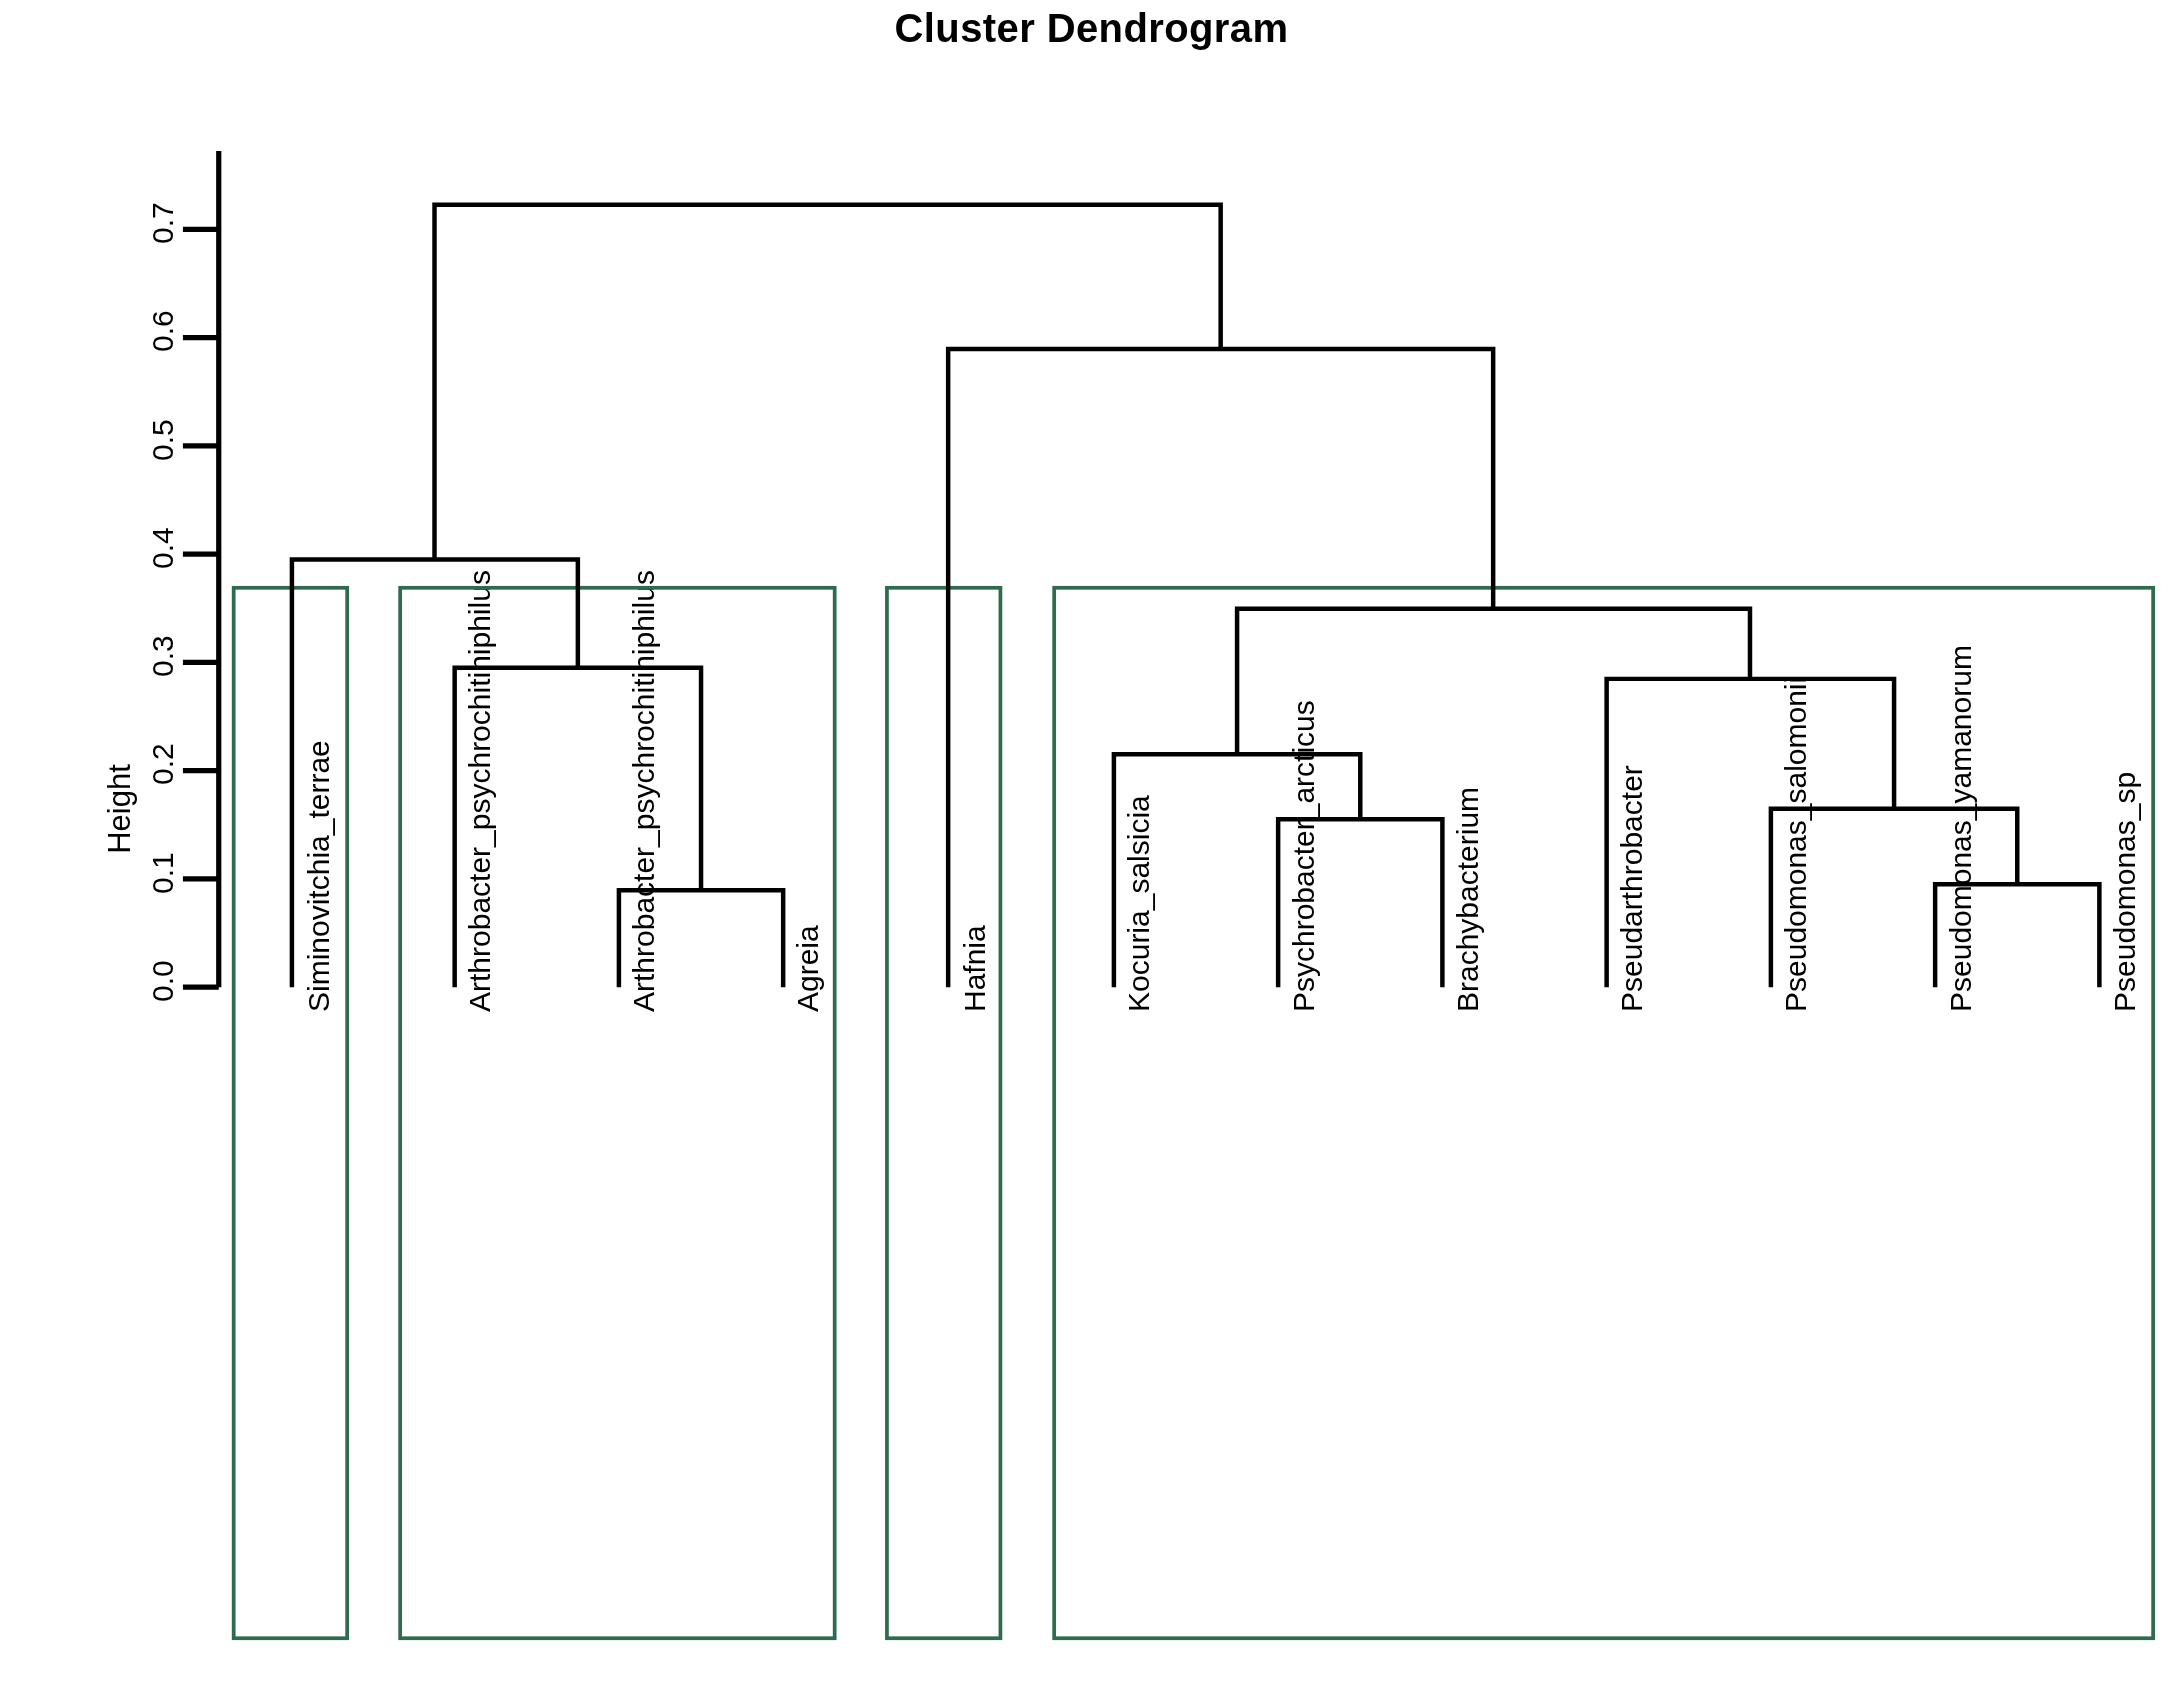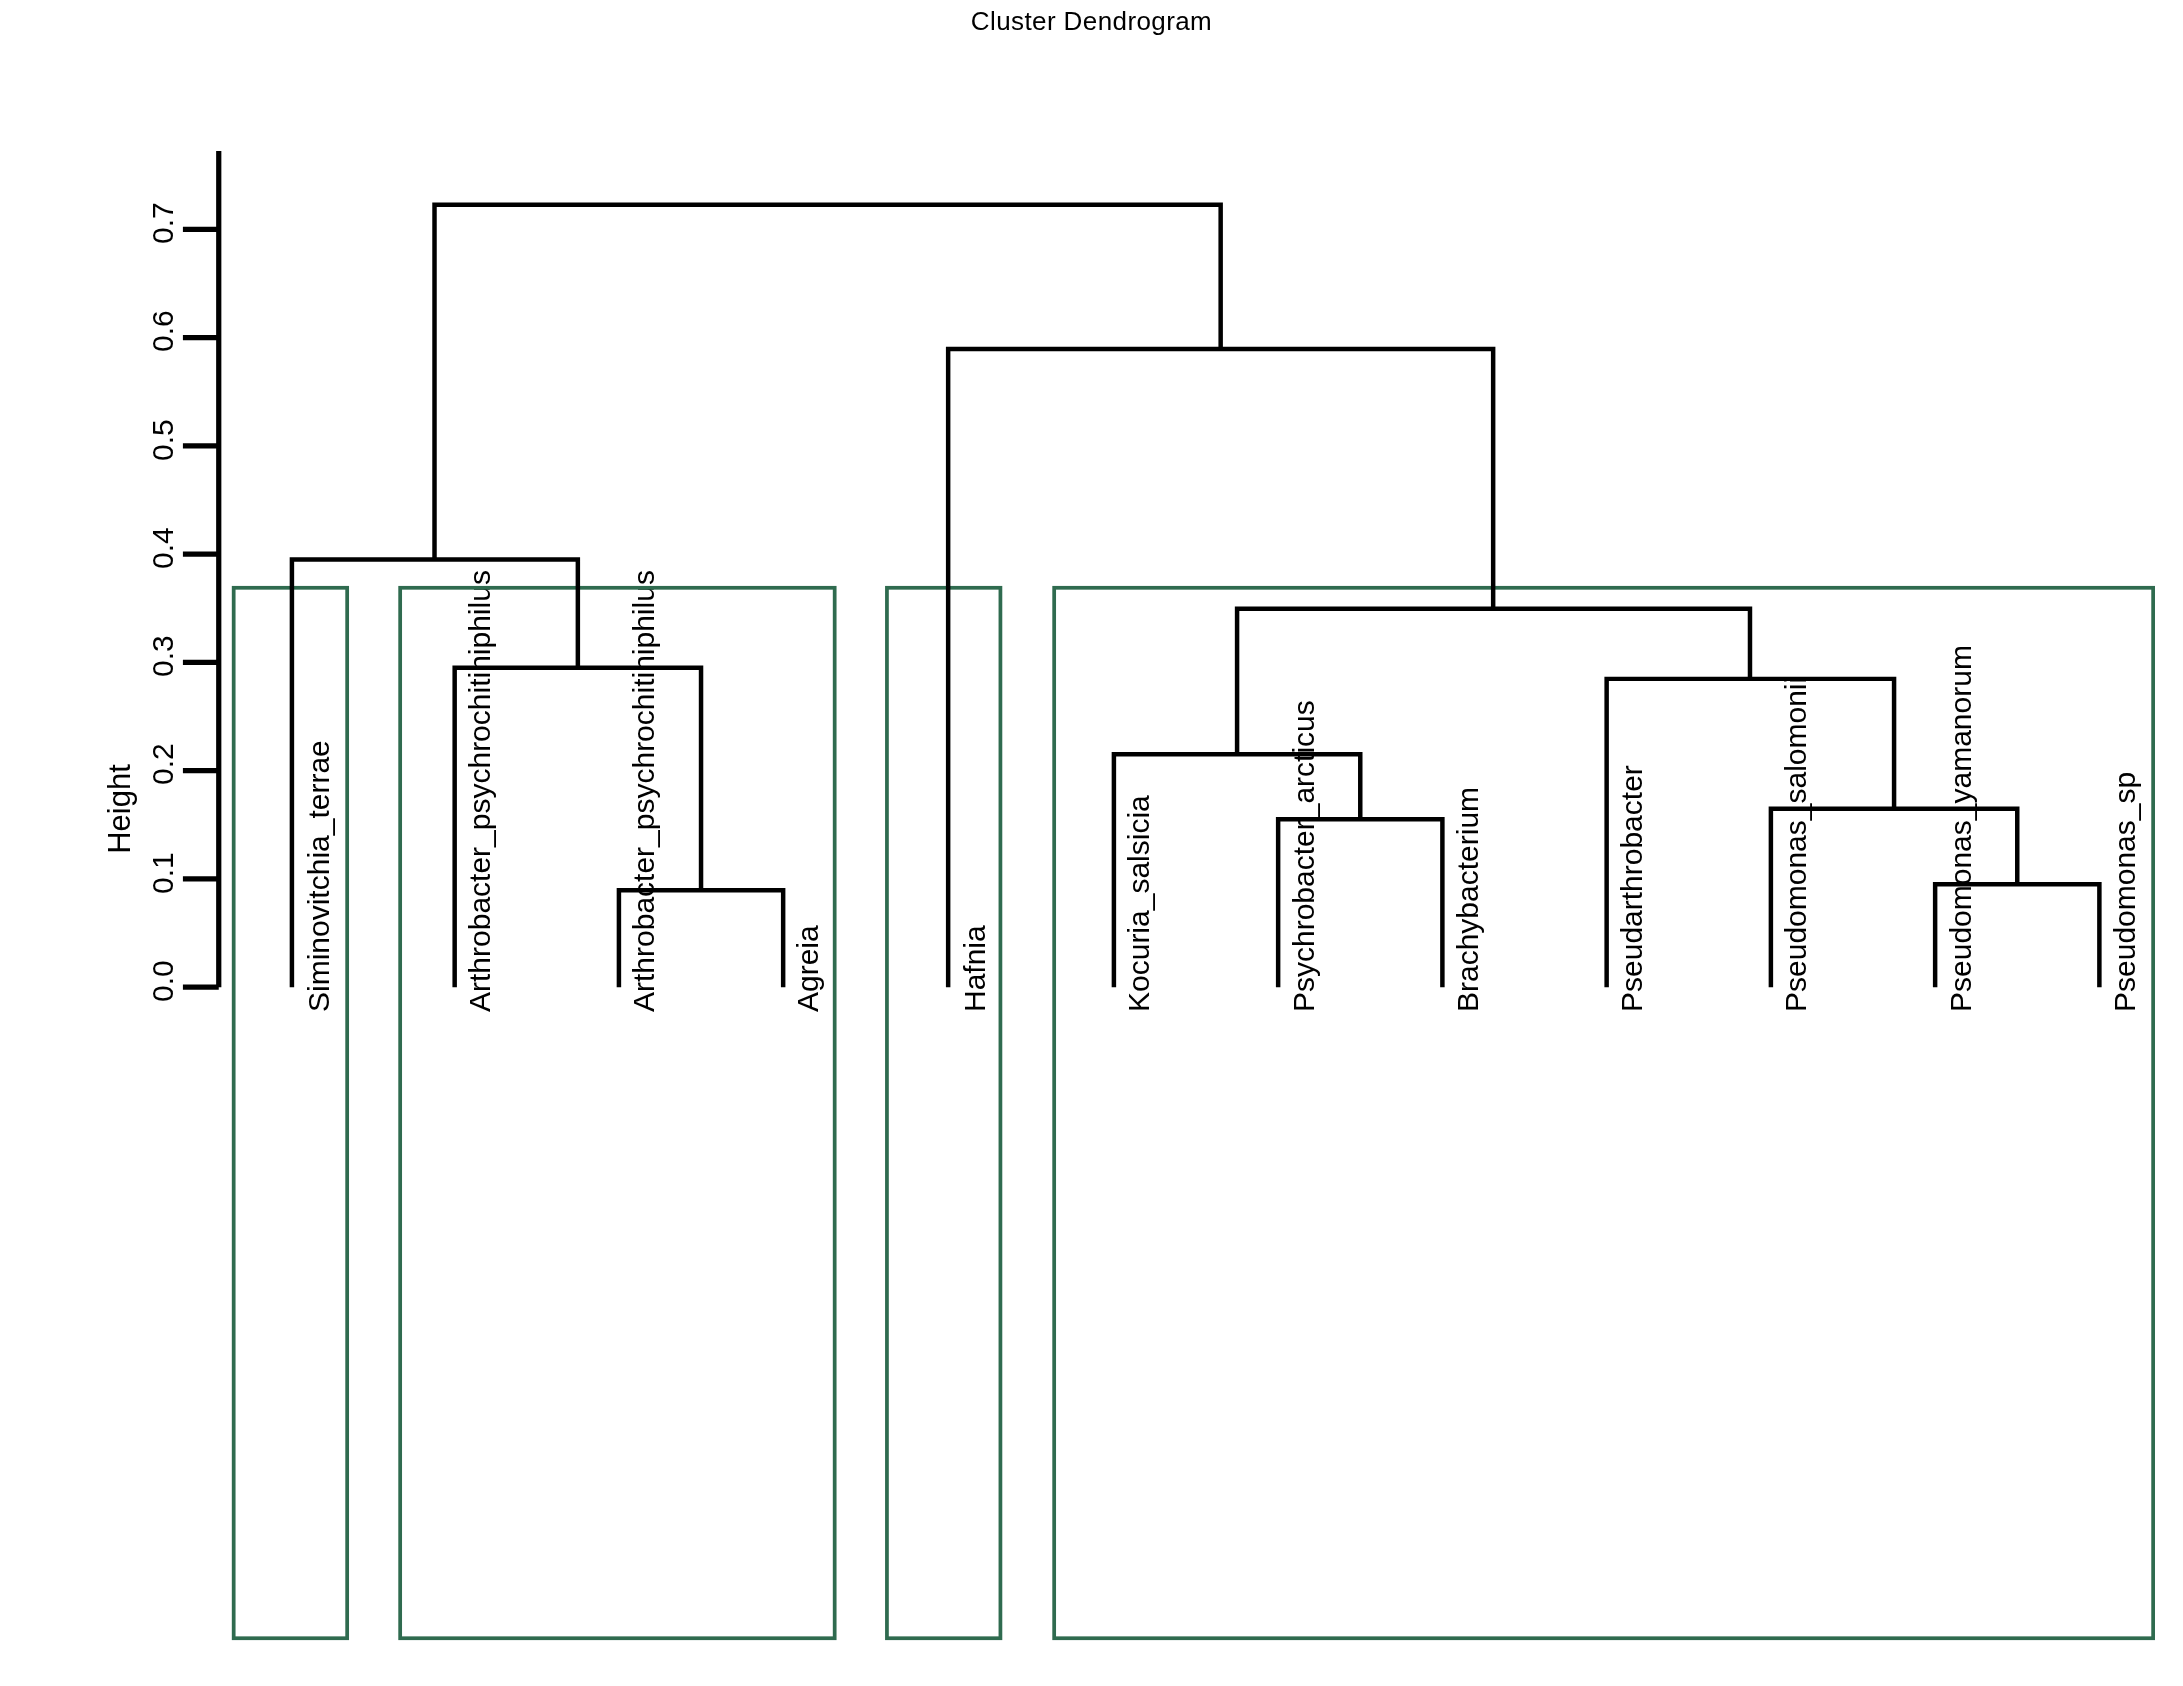--- a/index.html
+++ b/index.html
@@ -1,19 +1,19 @@
 <!DOCTYPE html>
 <html style="font-size:12px"><head>
 <meta charset="utf-8">
 <style>
   html,body{margin:0;padding:0;background:#fff;}
   body{font-family:"Liberation Sans", sans-serif;}
   #root{position:relative;width:2183px;height:1687px;background:#ffffff;overflow:hidden;}
   #title{position:absolute;left:0;top:6px;width:2183px;text-align:center;
-         font-size:26px;font-weight:normal;color:#000;letter-spacing:0.4px;}
+         font-size:40px;font-weight:bold;color:#000;letter-spacing:0.4px;}
   #ylabel{position:absolute;left:7.5px;top:791px;width:224px;text-align:center;
           font-size:31px;color:#000;transform:rotate(-90deg);transform-origin:center center;}
   .tick-label{position:absolute;font-size:30px;color:#000;white-space:nowrap;
               transform:rotate(-90deg);transform-origin:left top;}
   .leaf-label{position:absolute;font-size:30px;color:#000;white-space:nowrap;
               transform:rotate(-90deg);transform-origin:left top;}
   svg{position:absolute;left:0;top:0;}
 </style>
 </head>
 <body>

